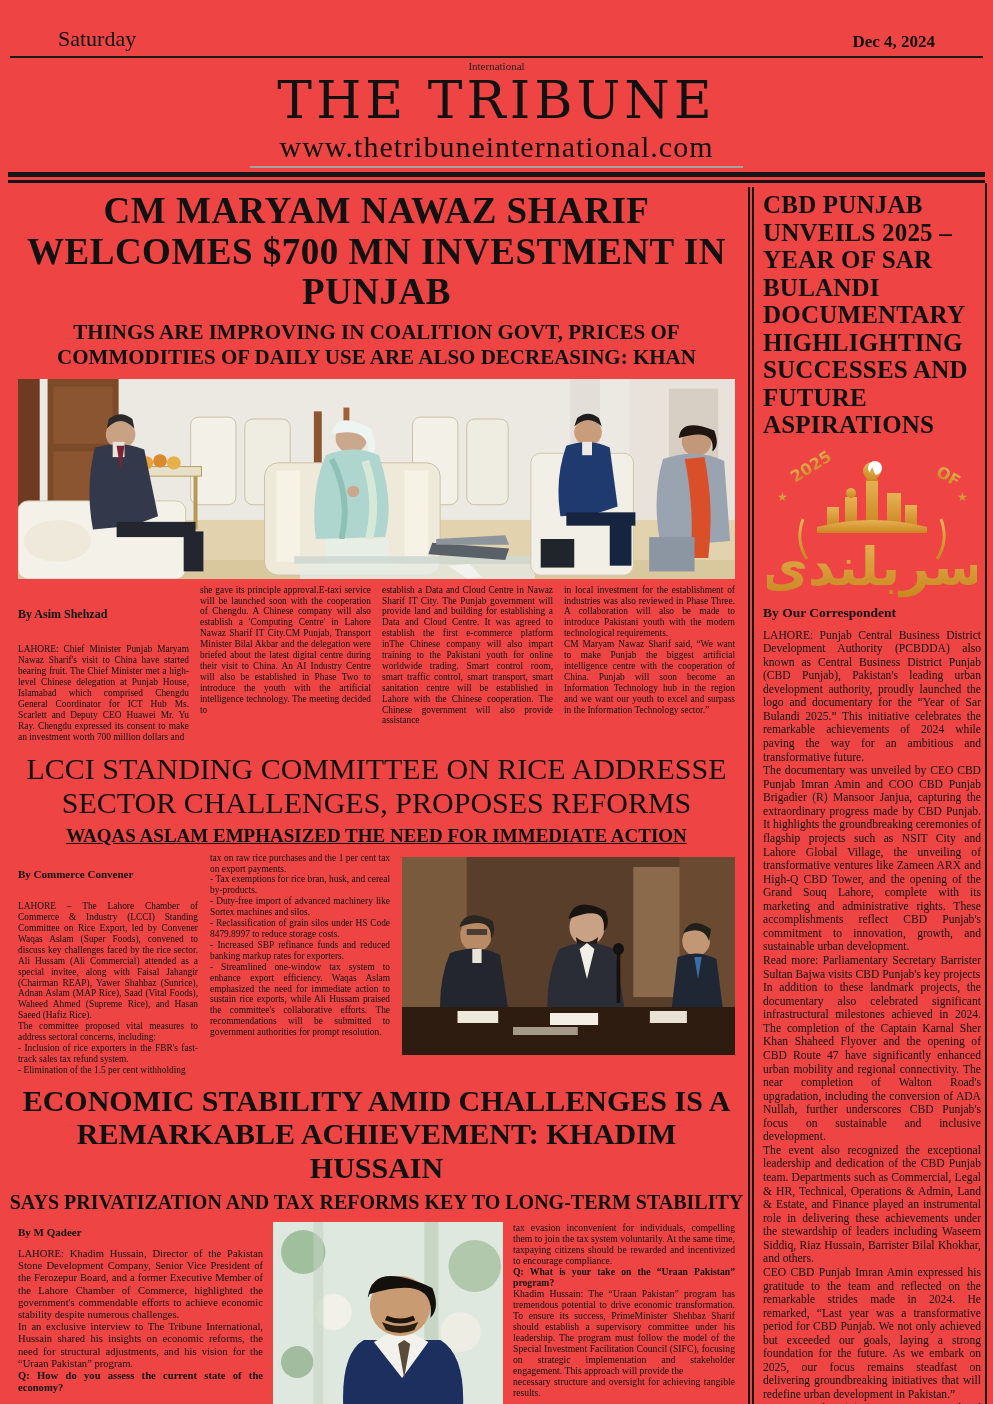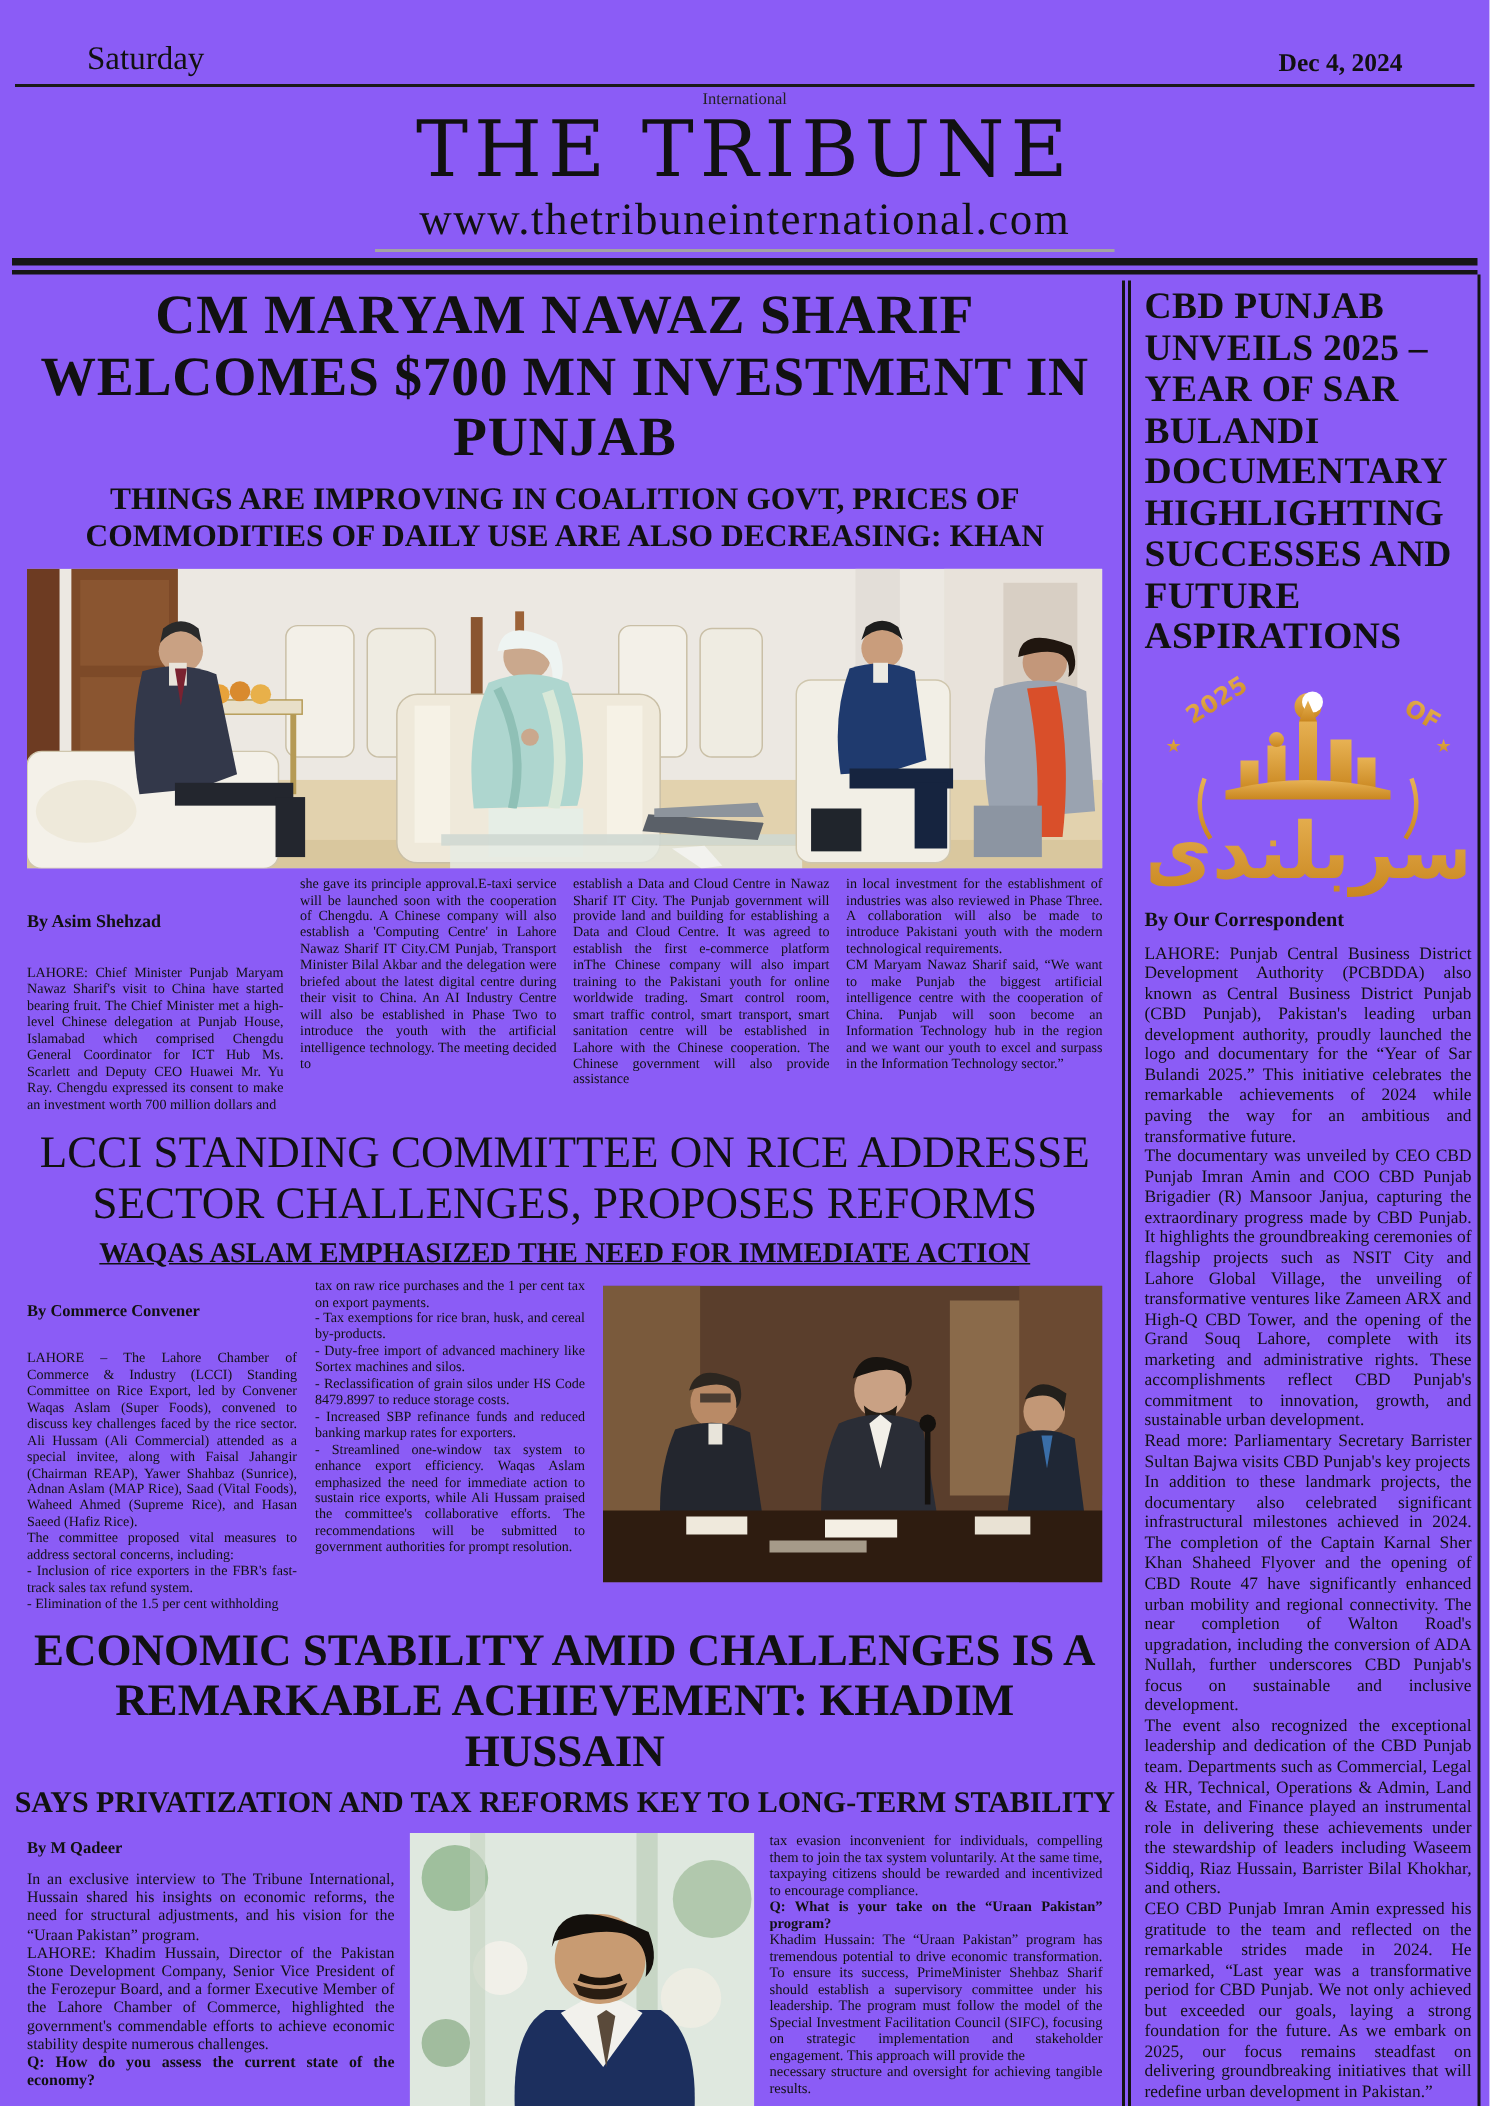--- a/index.html
+++ b/index.html
@@ -1,19 +1,19 @@
 <!DOCTYPE html>
 <html><head>
 <meta charset="utf-8">
 <style>
   * { margin:0; padding:0; box-sizing:border-box; }
   html,body { background:#ffffff; }
   .page {
     position:relative; width:993px; height:1404px; margin:0 auto;
-    background:#8b5cf6; color:#111; overflow:hidden;
+    background:#ef4444; color:#111; overflow:hidden;
     font-family:"Liberation Serif","DejaVu Serif",serif;
   }
   
   .hdr-row { display:flex; justify-content:space-between; align-items:flex-end;
     padding:26px 58px 4px 58px; }
   .hdr-day { font-size:22px; }
   .hdr-date { font-size:17px;font-weight:bold; }
   .hdr-rule { border-top:2px solid #1a1a1a; margin:0 10px; }
   .hdr-intl { text-align:center; font-size:11px; margin-top:2px; color:#222; }
   .masthead { text-align:center; font-family:"DejaVu Serif",serif; font-weight:400;
@@ -235,22 +235,22 @@
           </svg>
         </div>
       </div>
 
       <h2 class="headline-3">ECONOMIC STABILITY AMID CHALLENGES IS A REMARKABLE ACHIEVEMENT: KHADIM HUSSAIN</h2>
       <div class="subhead-3">SAYS PRIVATIZATION AND TAX REFORMS KEY TO LONG-TERM STABILITY</div>
 
       <div class="econ-row">
         <div class="econ-c1">
           <div class="byline-sm">By M Qadeer</div>
+          <p class="para">LAHORE: Khadim Hussain, Director of the Pakistan Stone Development Company, Senior Vice President of the Ferozepur Board, and a former Executive Member of the Lahore Chamber of Commerce, highlighted the government's commendable efforts to achieve economic stability despite numerous challenges.</p>
           <p class="para">In an exclusive interview to The Tribune International, Hussain shared his insights on economic reforms, the need for structural adjustments, and his vision for the “Uraan Pakistan” program.</p>
-          <p class="para">LAHORE: Khadim Hussain, Director of the Pakistan Stone Development Company, Senior Vice President of the Ferozepur Board, and a former Executive Member of the Lahore Chamber of Commerce, highlighted the government's commendable efforts to achieve economic stability despite numerous challenges.</p>
           <p class="para q">Q: How do you assess the current state of the economy?</p>
 
         </div>
         <div class="econ-c2">
           <div class="photo-port">
             <svg viewBox="0 0 228 192" preserveAspectRatio="none">
               <rect x="0" y="0" width="228" height="192" fill="#dfe8df"></rect>
               <circle cx="30" cy="30" r="22" fill="#8fb48c" opacity="0.8"></circle>
               <circle cx="200" cy="44" r="26" fill="#9dbb97" opacity="0.7"></circle>
               <circle cx="60" cy="90" r="18" fill="#f3f1ea" opacity="0.9"></circle>

